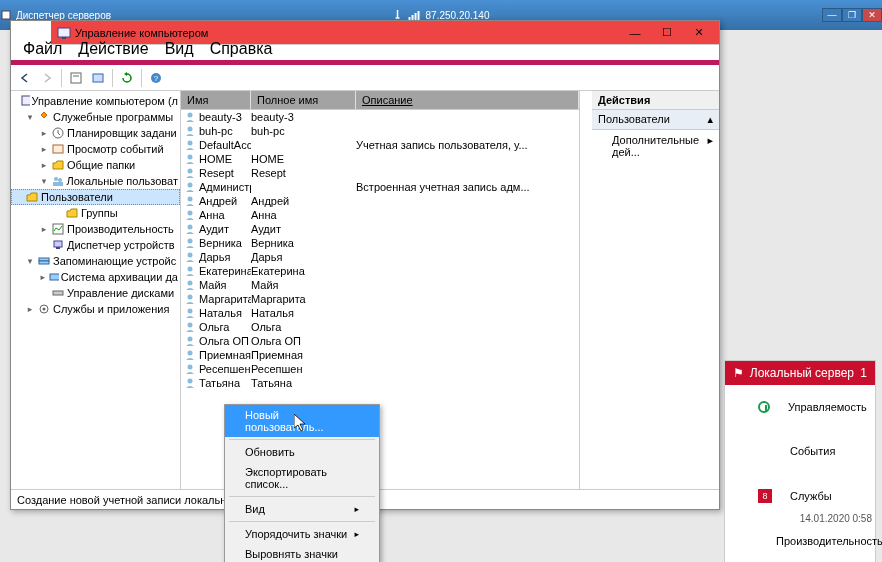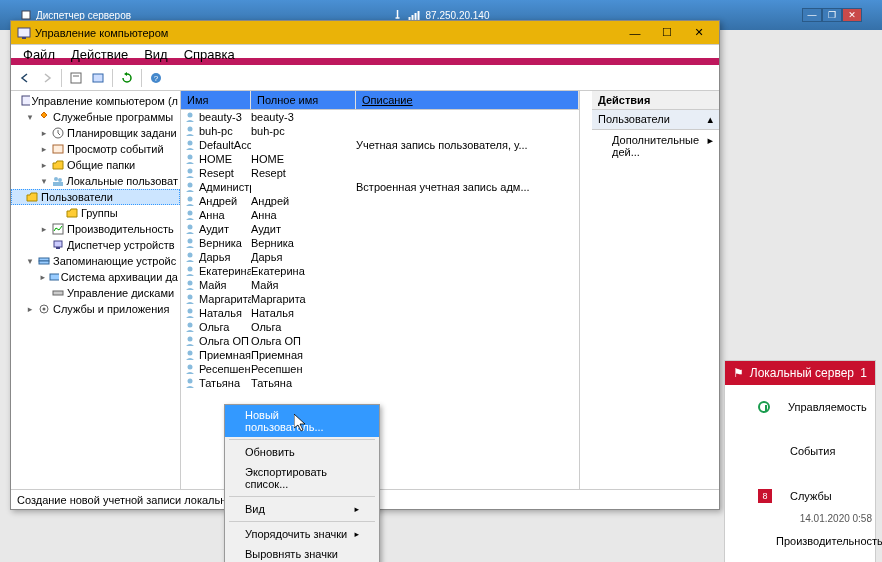--- a/index.html
+++ b/index.html
@@ -1,51 +1,51 @@
 <!DOCTYPE html>
 <html><head>
 <meta charset="utf-8">
 <style>
 * { margin: 0; padding: 0; box-sizing: border-box; font-family: "Segoe UI", Tahoma, sans-serif; }
 body { width: 882px; height: 562px; background: #e8e8e8; overflow: hidden; position: relative; }
 
-.titlebar { height: 30px; background: linear-gradient(to bottom, #4a90d4, #3570a8); display: flex; align-items: center; justify-content: space-between; padding: 0 20px; font-size: 10px; color: #fff; }
+.titlebar { height: 30px; background: linear-gradient(to bottom, #4a90d4, #3570a8); display: flex; align-items: center; justify-content: space-between; padding: 0 0; font-size: 10px; color: #fff; }
 .titlebar .left { display: flex; align-items: center; gap: 4px; }
 .titlebar .center { position: absolute; left: 50%; transform: translateX(-50%); display: flex; align-items: center; gap: 6px; }
 .titlebar .sigbars { display: flex; gap: 1px; align-items: flex-end; }
 .titlebar .sigbars span { width: 2px; background: #fff; display: inline-block; }
 .titlebar .right { display: flex; gap: 0; }
 .titlebar .winbtn { width: 20px; height: 14px; background: #3d7bb8; border: 1px solid #2a5a88; display: flex; align-items: center; justify-content: center; font-size: 9px; cursor: pointer; }
 .titlebar .winbtn:last-child { background: #c94a4a; }
 
 .mmc-window { position: absolute; top: 20px; left: 10px; width: 710px; height: 490px; background: #fff; border: 1px solid #888; box-shadow: 2px 2px 6px rgba(0,0,0,0.3); display: flex; flex-direction: column; }
-.mmc-title { height: 24px; background: #eab308; border-bottom: 1px solid #ccc; display: flex; align-items: center; padding: 0 6px; font-size: 11px; gap: 4px; }
+.mmc-title { height: 24px; background: #ef4444; border-bottom: 1px solid #ccc; display: flex; align-items: center; padding: 0 6px; font-size: 11px; gap: 4px; margin-left: 40px; }
 .mmc-title .spacer { flex: 1; }
 .mmc-title .wbtn { width: 28px; height: 18px; display: flex; align-items: center; justify-content: center; font-size: 11px; cursor: pointer; }
 
-.mmc-menu { height: 20px; border-bottom: 7px solid #be185d; display: flex; align-items: flex-start; padding: 0 4px; font-size: 13px; }
+.mmc-menu { height: 20px; border-bottom: 5px solid #be185d; display: flex; align-items: flex-end; padding: 0 4px; font-size: 16px; }
 .mmc-menu span { padding: 2px 8px; cursor: pointer; }
 
 .mmc-toolbar { height: 26px; border-bottom: 1px solid #ccc; display: flex; align-items: center; padding: 0 4px; gap: 2px; }
 .tbtn { width: 20px; height: 20px; border: 1px solid transparent; display: flex; align-items: center; justify-content: center; cursor: pointer; }
 .tsep { width: 1px; height: 18px; background: #ccc; margin: 0 2px; }
 
 .mmc-body { flex: 1; display: flex; overflow: hidden; }
 
 .tree { width: 170px; border-right: 1px solid #ccc; font-size: 11px; overflow: auto; padding: 2px 0; }
 .tree-item { display: flex; align-items: center; padding: 1px 2px; white-space: nowrap; cursor: pointer; gap: 2px; }
 .tree-item.selected { background: #cce5ff; border: 1px dotted #3399ff; padding: 0 1px; }
 .twister { width: 10px; font-size: 9px; color: #666; text-align: center; }
 .tree-icon { width: 14px; height: 14px; display: inline-block; }
 .indent1 { padding-left: 14px; }
 .indent2 { padding-left: 28px; }
 .indent3 { padding-left: 42px; }
 
 .list { flex: 1; display: flex; flex-direction: column; overflow: hidden; }
-.list-header { display: flex; border-bottom: 1px solid #ccc; font-size: 11px; background: #3b82f6; }
+.list-header { display: flex; border-bottom: 1px solid #ccc; font-size: 11px; background: #a3a3a3; }
 .list-header div { padding: 3px 6px; border-right: 1px solid #e0e0e0; }
 .col-name { width: 70px; }
 .col-full { width: 105px; }
 .col-desc { flex: 1; text-decoration: underline; }
 .list-body { flex: 1; overflow: auto; font-size: 11px; }
 .list-row { display: flex; align-items: center; padding: 0 0; height: 14px; cursor: pointer; }
 .list-row .uicon { width: 14px; height: 12px; margin-left: 2px; }
 .list-row .c-name { width: 54px; padding-left: 2px; white-space: nowrap; overflow: hidden; }
 .list-row .c-full { width: 105px; white-space: nowrap; overflow: hidden; }
 .list-row .c-desc { flex: 1; white-space: nowrap; overflow: hidden; color: #000; }

